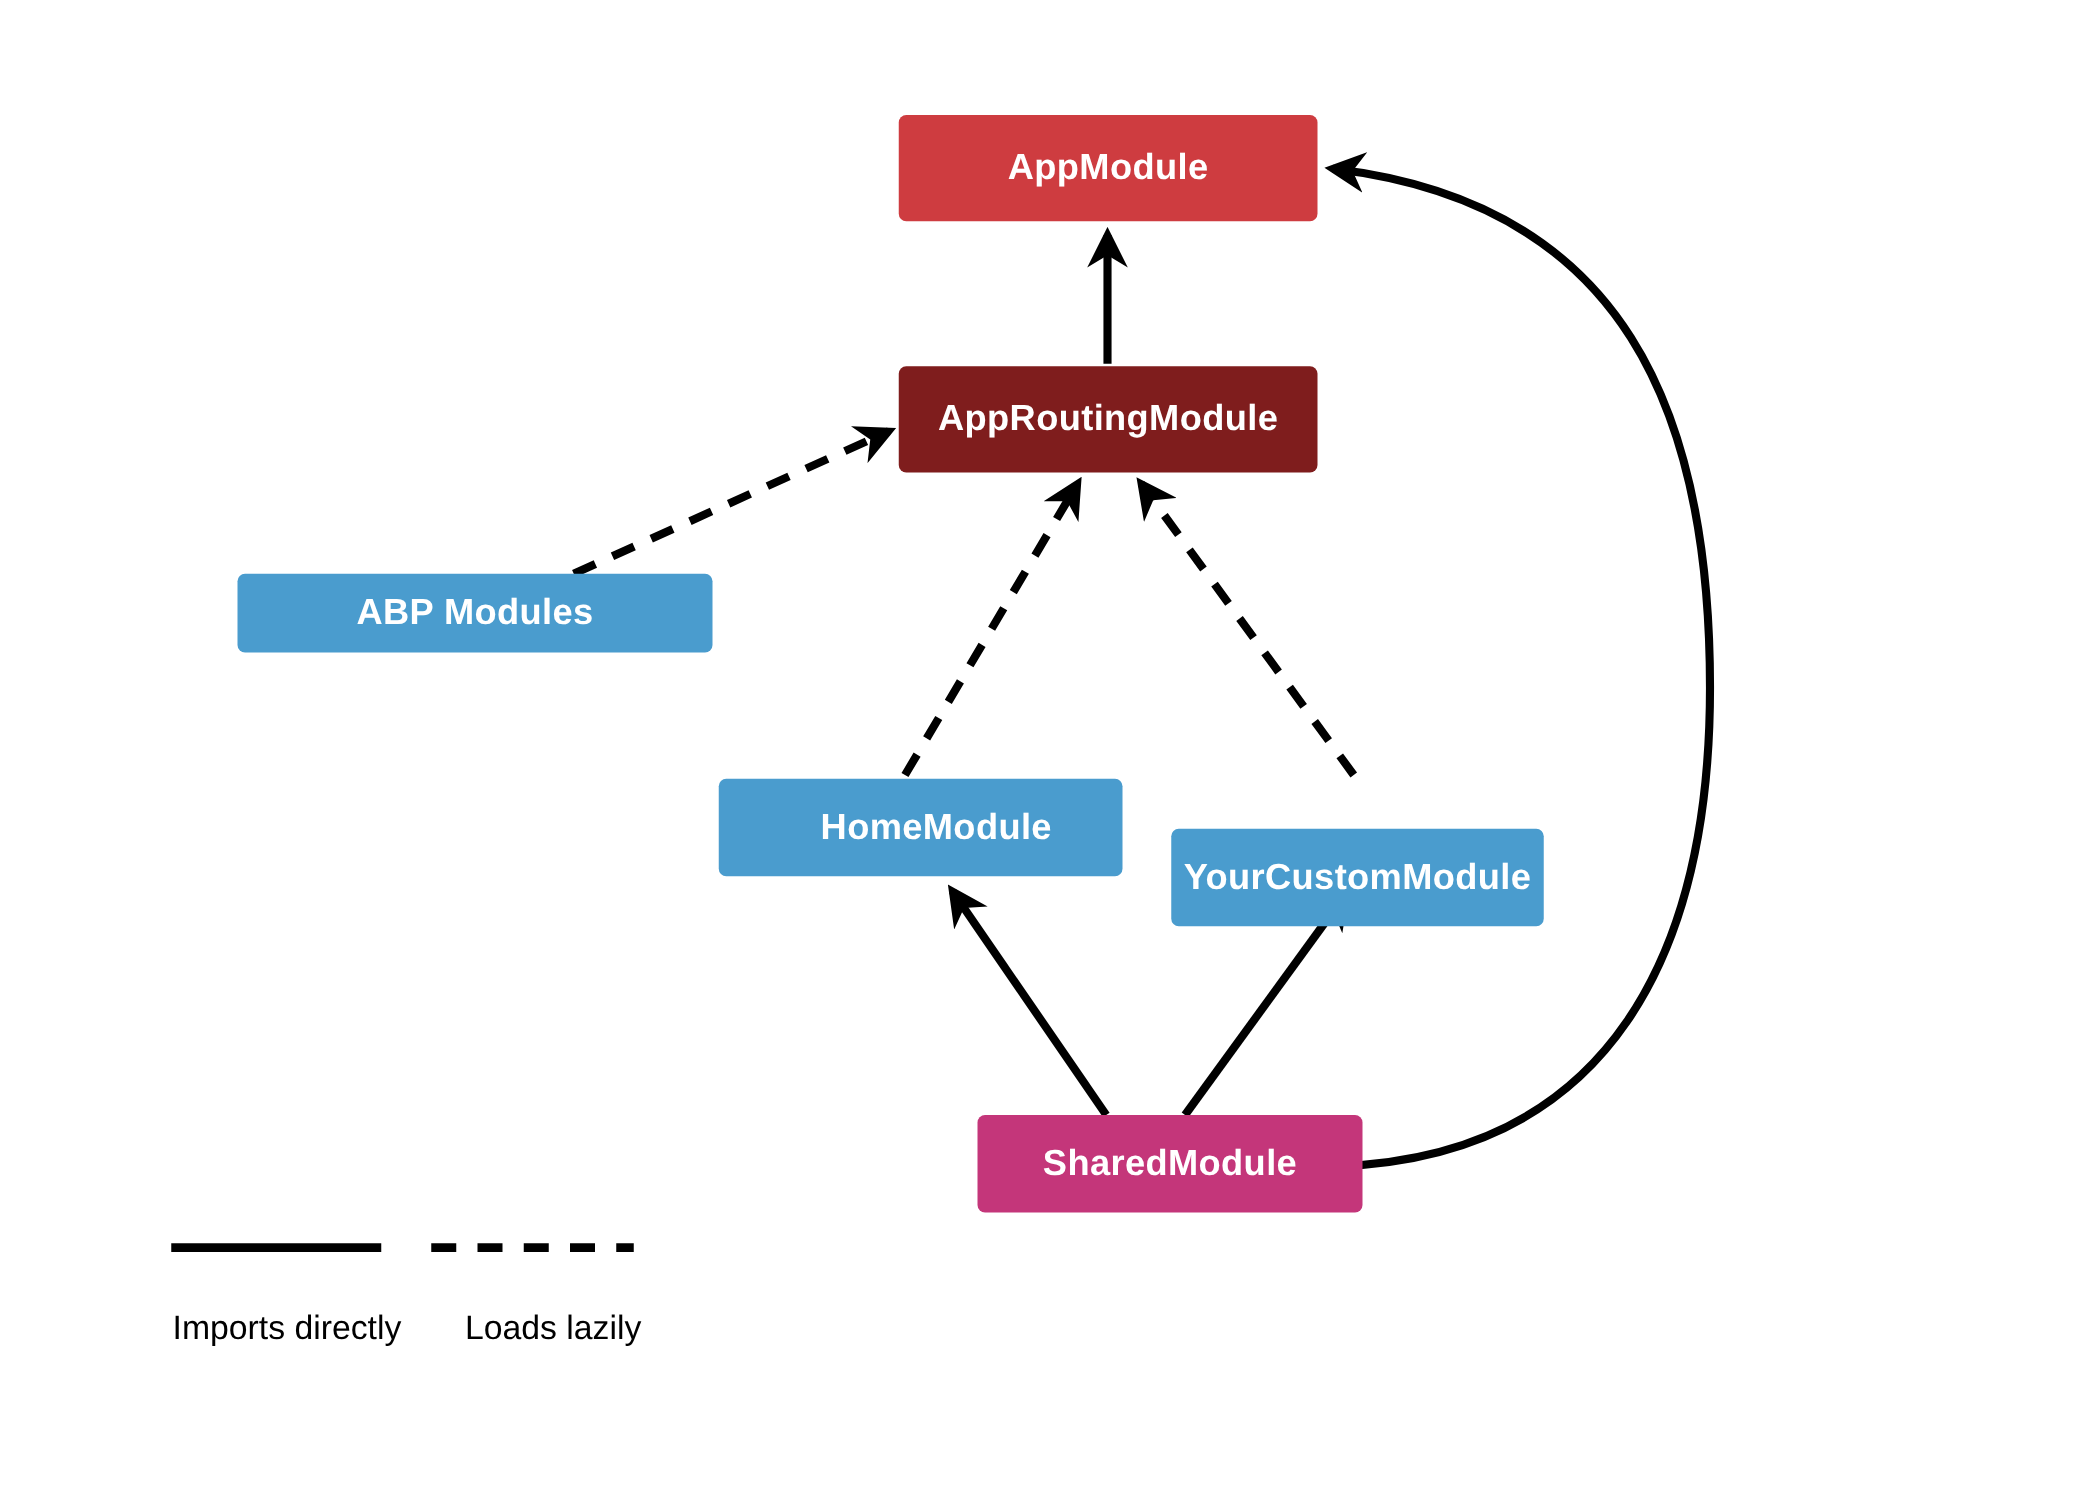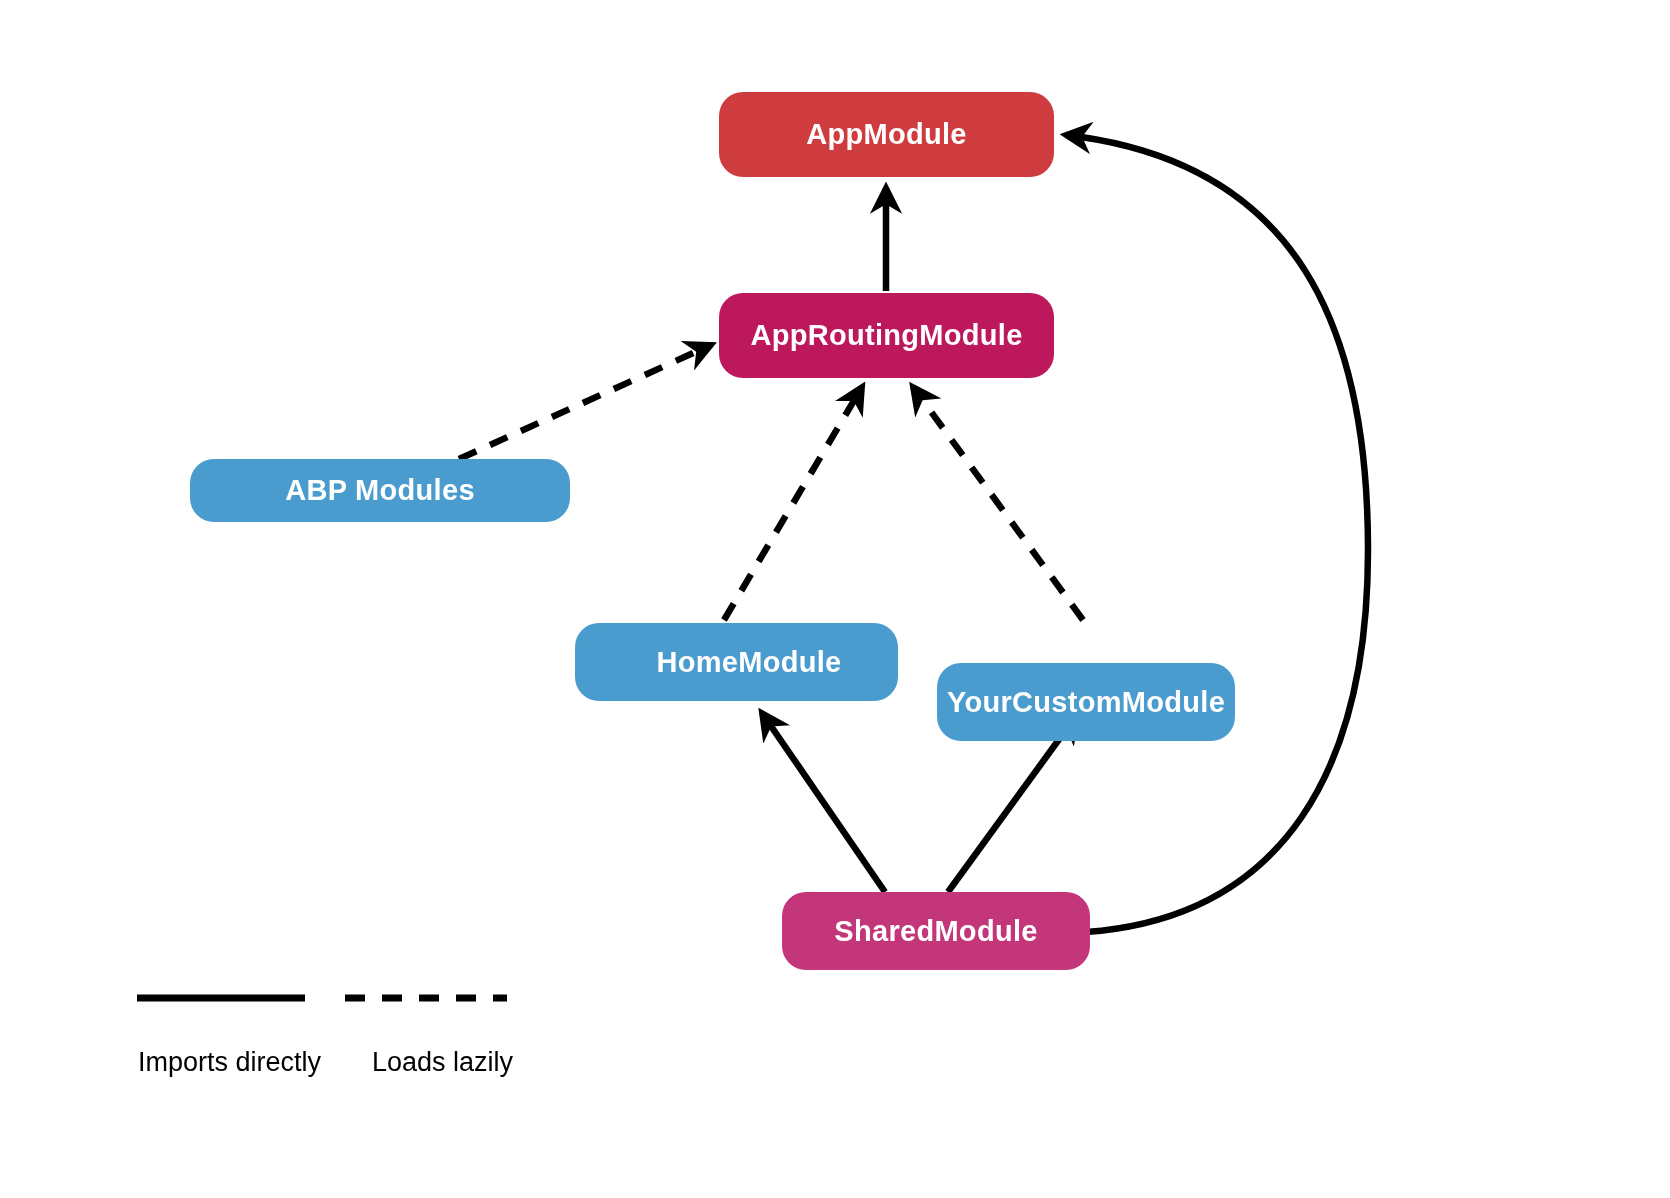--- a/index.html
+++ b/index.html
@@ -8,21 +8,21 @@
     width:1670px;height:1198px;
     background:#ffffff;
     font-family:"Liberation Sans",sans-serif;
     overflow:hidden;
   }
   #edges-layer{position:absolute;left:0;top:0;width:1670px;height:1198px;}
   .node{
     position:absolute;
     display:flex;align-items:center;justify-content:center;
     color:#ffffff;font-weight:bold;font-size:29px;
-    border-radius:24px;
+    border-radius:6px;
     letter-spacing:0.3px;
   }
   #n-app        {left:719px;top:92px; width:335px;height:85px;}
   #n-approuting {left:719px;top:293px;width:335px;height:85px;}
   #n-abp        {left:190px;top:459px;width:380px;height:63px;}
   #n-home       {left:575px;top:623px;width:298px;height:78px;padding-left:25px;}
   #n-ycm        {left:937px;top:623px;width:298px;height:78px;}
   #n-shared     {left:762px;top:892px;width:308px;height:78px;margin-left:20px;}
   .legend-label{
     position:absolute;top:1012px;
@@ -58,21 +58,21 @@
     <path d="M 1070 933 C 1290 925, 1368 760, 1368 550 C 1368 330, 1300 162, 1066 135" fill="none" stroke="#000000" stroke-width="6.5" marker-end="url(#arrowhead)"></path>
 
     <line x1="137" y1="998" x2="305" y2="998" stroke="#000000" stroke-width="7"></line>
     <line x1="345" y1="998" x2="507" y2="998" stroke="#000000" stroke-width="7" stroke-dasharray="20 17"></line>
   </svg>
 
   <div class="node" id="n-app" style="background-color: rgb(206, 60, 64);">
     <span>AppModule</span>
   </div>
 
-  <div class="node" id="n-approuting" style="background-color: #be185d;">
+  <div class="node" id="n-approuting" style="background-color: #7f1d1d;">
     <span>AppRoutingModule</span>
   </div>
 
   <div class="node" id="n-abp" style="background-color: rgb(74, 156, 206);">
     <span>ABP Modules</span>
   </div>
 
   <div class="node" id="n-home" style="background-color: rgb(74, 156, 206);">
     <span>HomeModule</span>
   </div>

